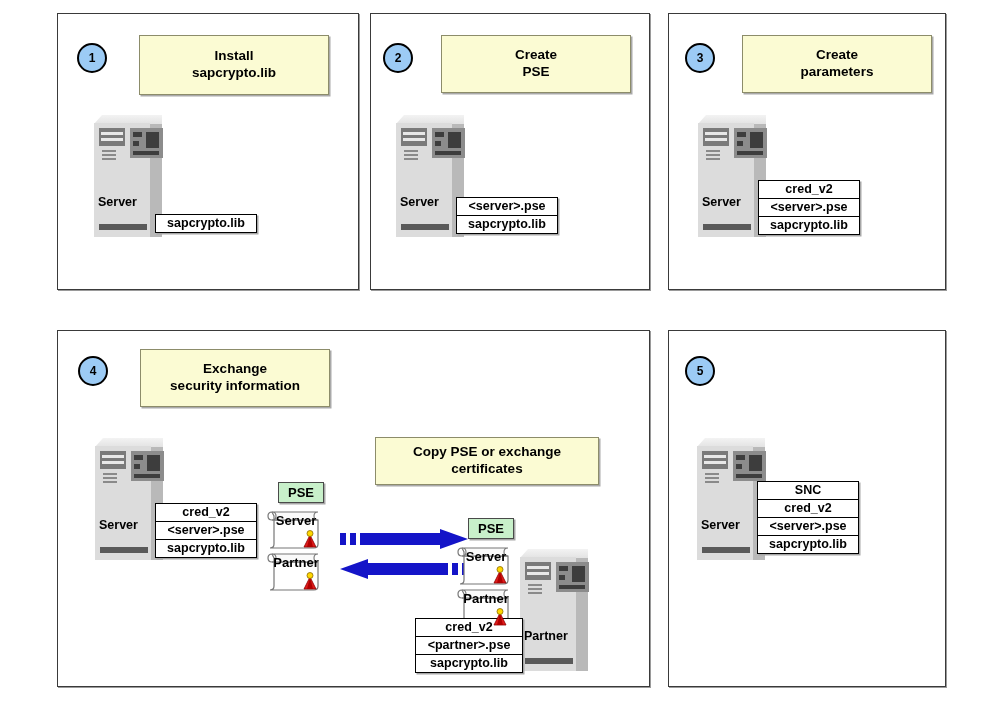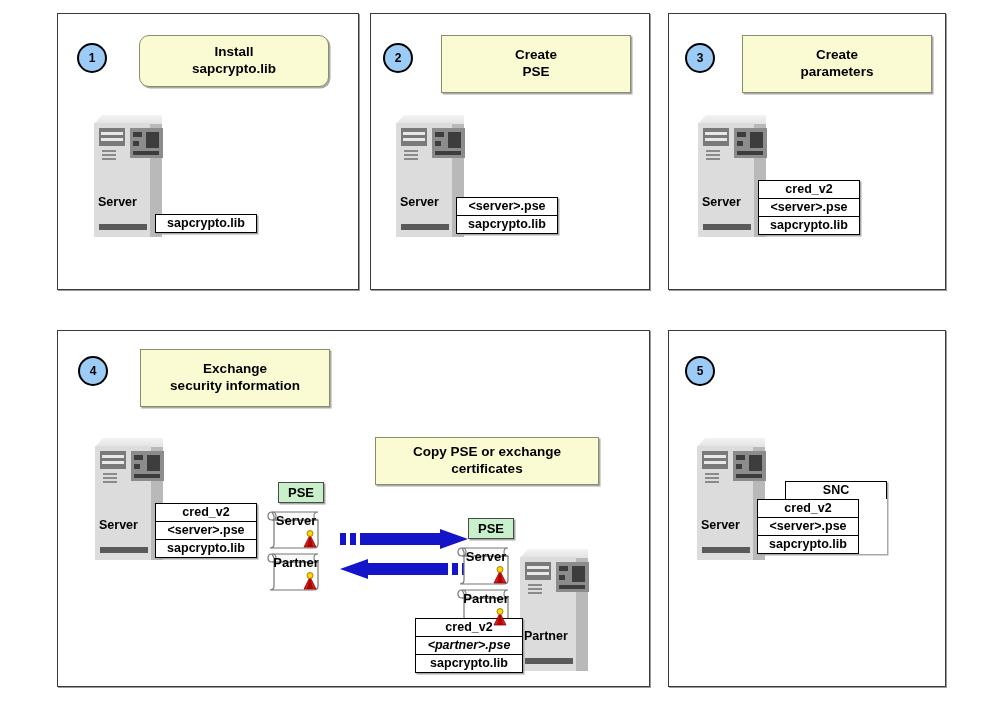--- a/index.html
+++ b/index.html
@@ -67,21 +67,21 @@
 </style>
 </head>
 <body>
 
 <div class="panel" style="left:57px;top:13px;width:300px;height:275px;">
 
   <div class="badge" style="left:19px;top:29px;">
     <span>1</span>
   </div>
 
-  <div class="caption" style="left:81px;top:21px;width:190px;height:52px;border-radius:10px;">
+  <div class="caption" style="left:81px;top:21px;width:190px;height:60px;">
     <div>
       <div>Install</div>
       <div>sapcrypto.lib</div>
     </div>
   </div>
 
   <div class="server" style="left:36px;top:101px;width:68px;height:122px;">
     <div class="srv-side"></div>
     <div class="srv-top" style="clip-path:polygon(8px 0,100% 0,100% 100%,0 100%);"></div>
     <div class="srv-face">
@@ -338,21 +338,21 @@
         <div class="sq" style="left:16px;top:4px;width:13px;height:16px;"></div>
         <div class="bar" style="left:3px;top:23px;width:26px;height:4px;"></div>
       </div>
       <div class="srv-label" style="top:72px;">Partner</div>
       <div class="srv-bar" style="left:5px;bottom:7px;width:48px;"></div>
     </div>
   </div>
 
   <div class="filestack" style="left:357px;top:287px;">
     <div class="filerow" style="width:100px;">cred_v2</div>
-    <div class="filerow" style="width:100px;font-style:italic;">&lt;partner&gt;.pse</div>
+    <div class="filerow" style="width:100px;">&lt;partner&gt;.pse</div>
     <div class="filerow" style="width:100px;">sapcrypto.lib</div>
   </div>
 </div>
 
 <div class="panel" style="left:668px;top:330px;width:276px;height:355px;">
 
   <div class="badge" style="left:16px;top:25px;">
     <span>5</span>
   </div>
 
@@ -375,18 +375,18 @@
         <div class="sq" style="left:3px;top:13px;width:6px;height:5px;"></div>
         <div class="sq" style="left:16px;top:4px;width:13px;height:16px;"></div>
         <div class="bar" style="left:3px;top:23px;width:26px;height:4px;"></div>
       </div>
       <div class="srv-label" style="top:72px;">Server</div>
       <div class="srv-bar" style="left:5px;bottom:7px;width:48px;"></div>
     </div>
   </div>
 
   <div class="filestack" style="left:88px;top:150px;">
-    <div class="filerow" style="width:94px;margin-left:28px;">SNC</div>
+    <div class="filerow" style="width:94px;">SNC</div>
     <div class="filerow" style="width:94px;">cred_v2</div>
     <div class="filerow" style="width:94px;">&lt;server&gt;.pse</div>
     <div class="filerow" style="width:94px;">sapcrypto.lib</div>
   </div>
 </div>
 
 </body></html>

